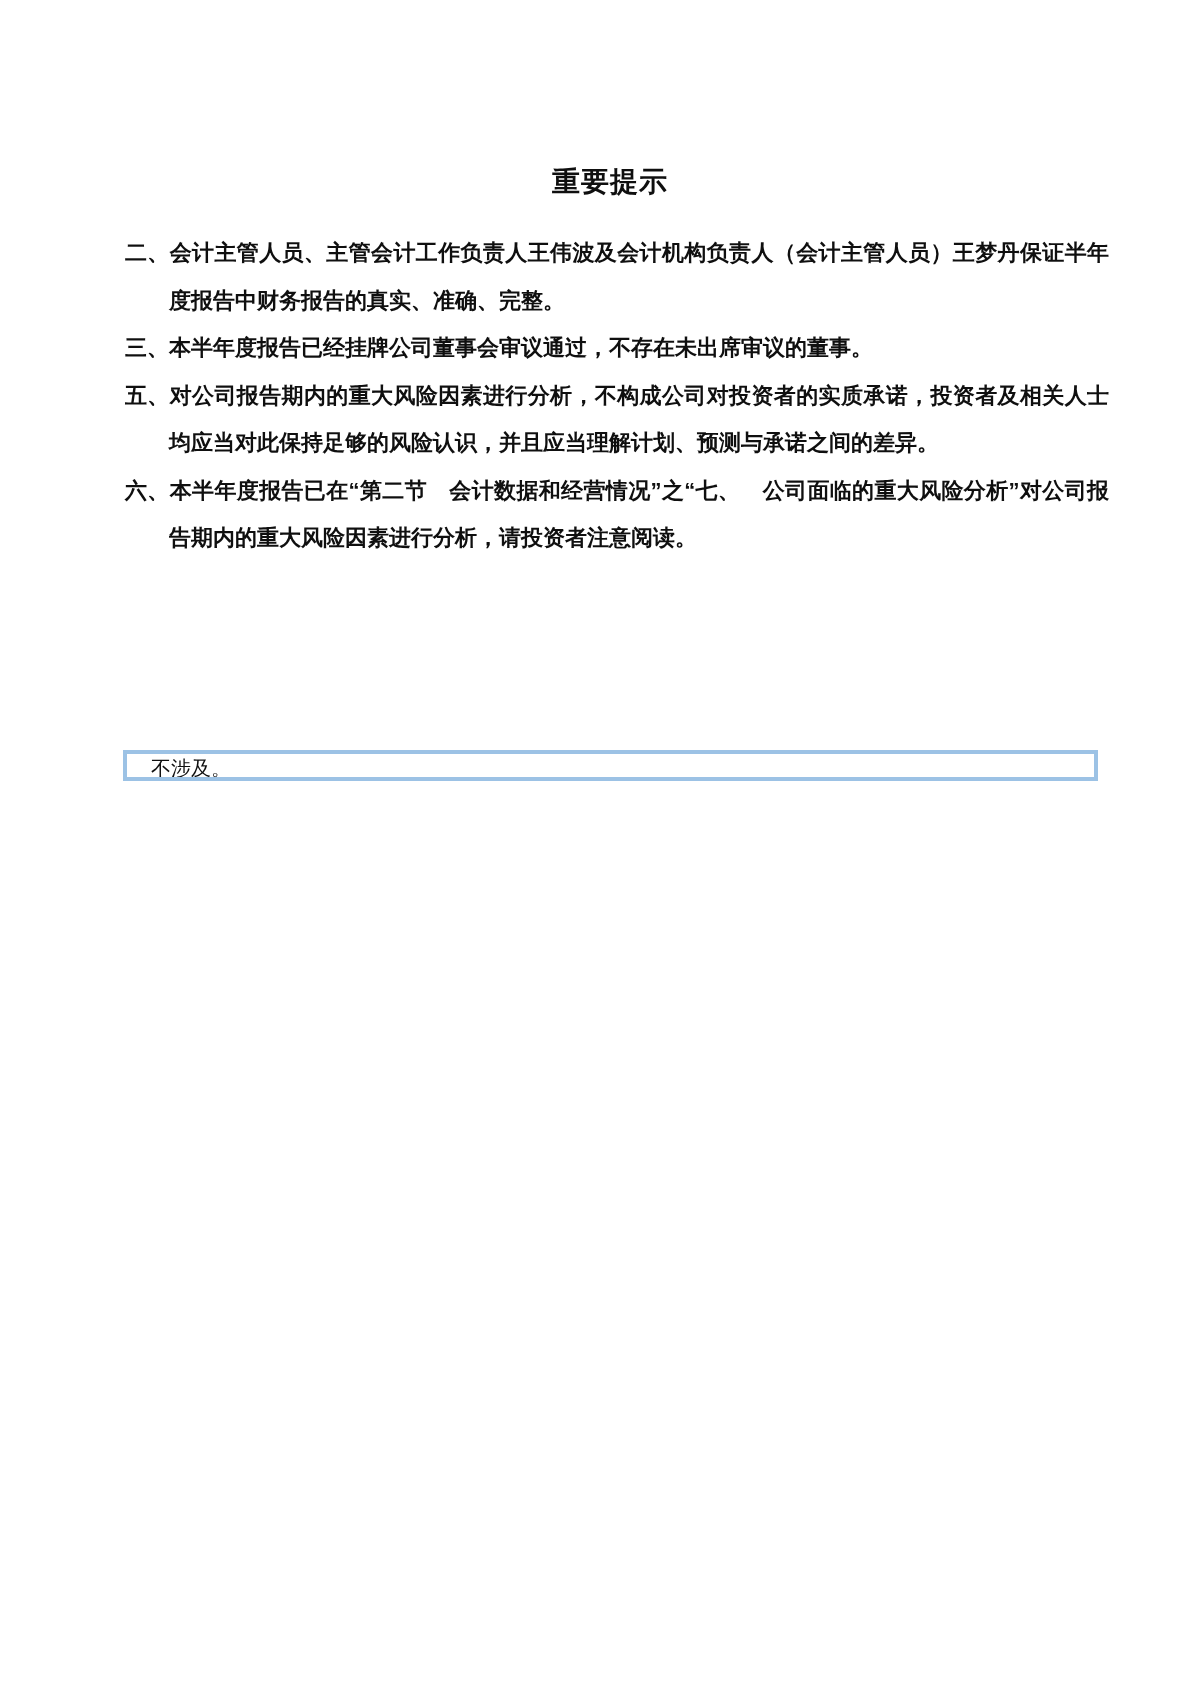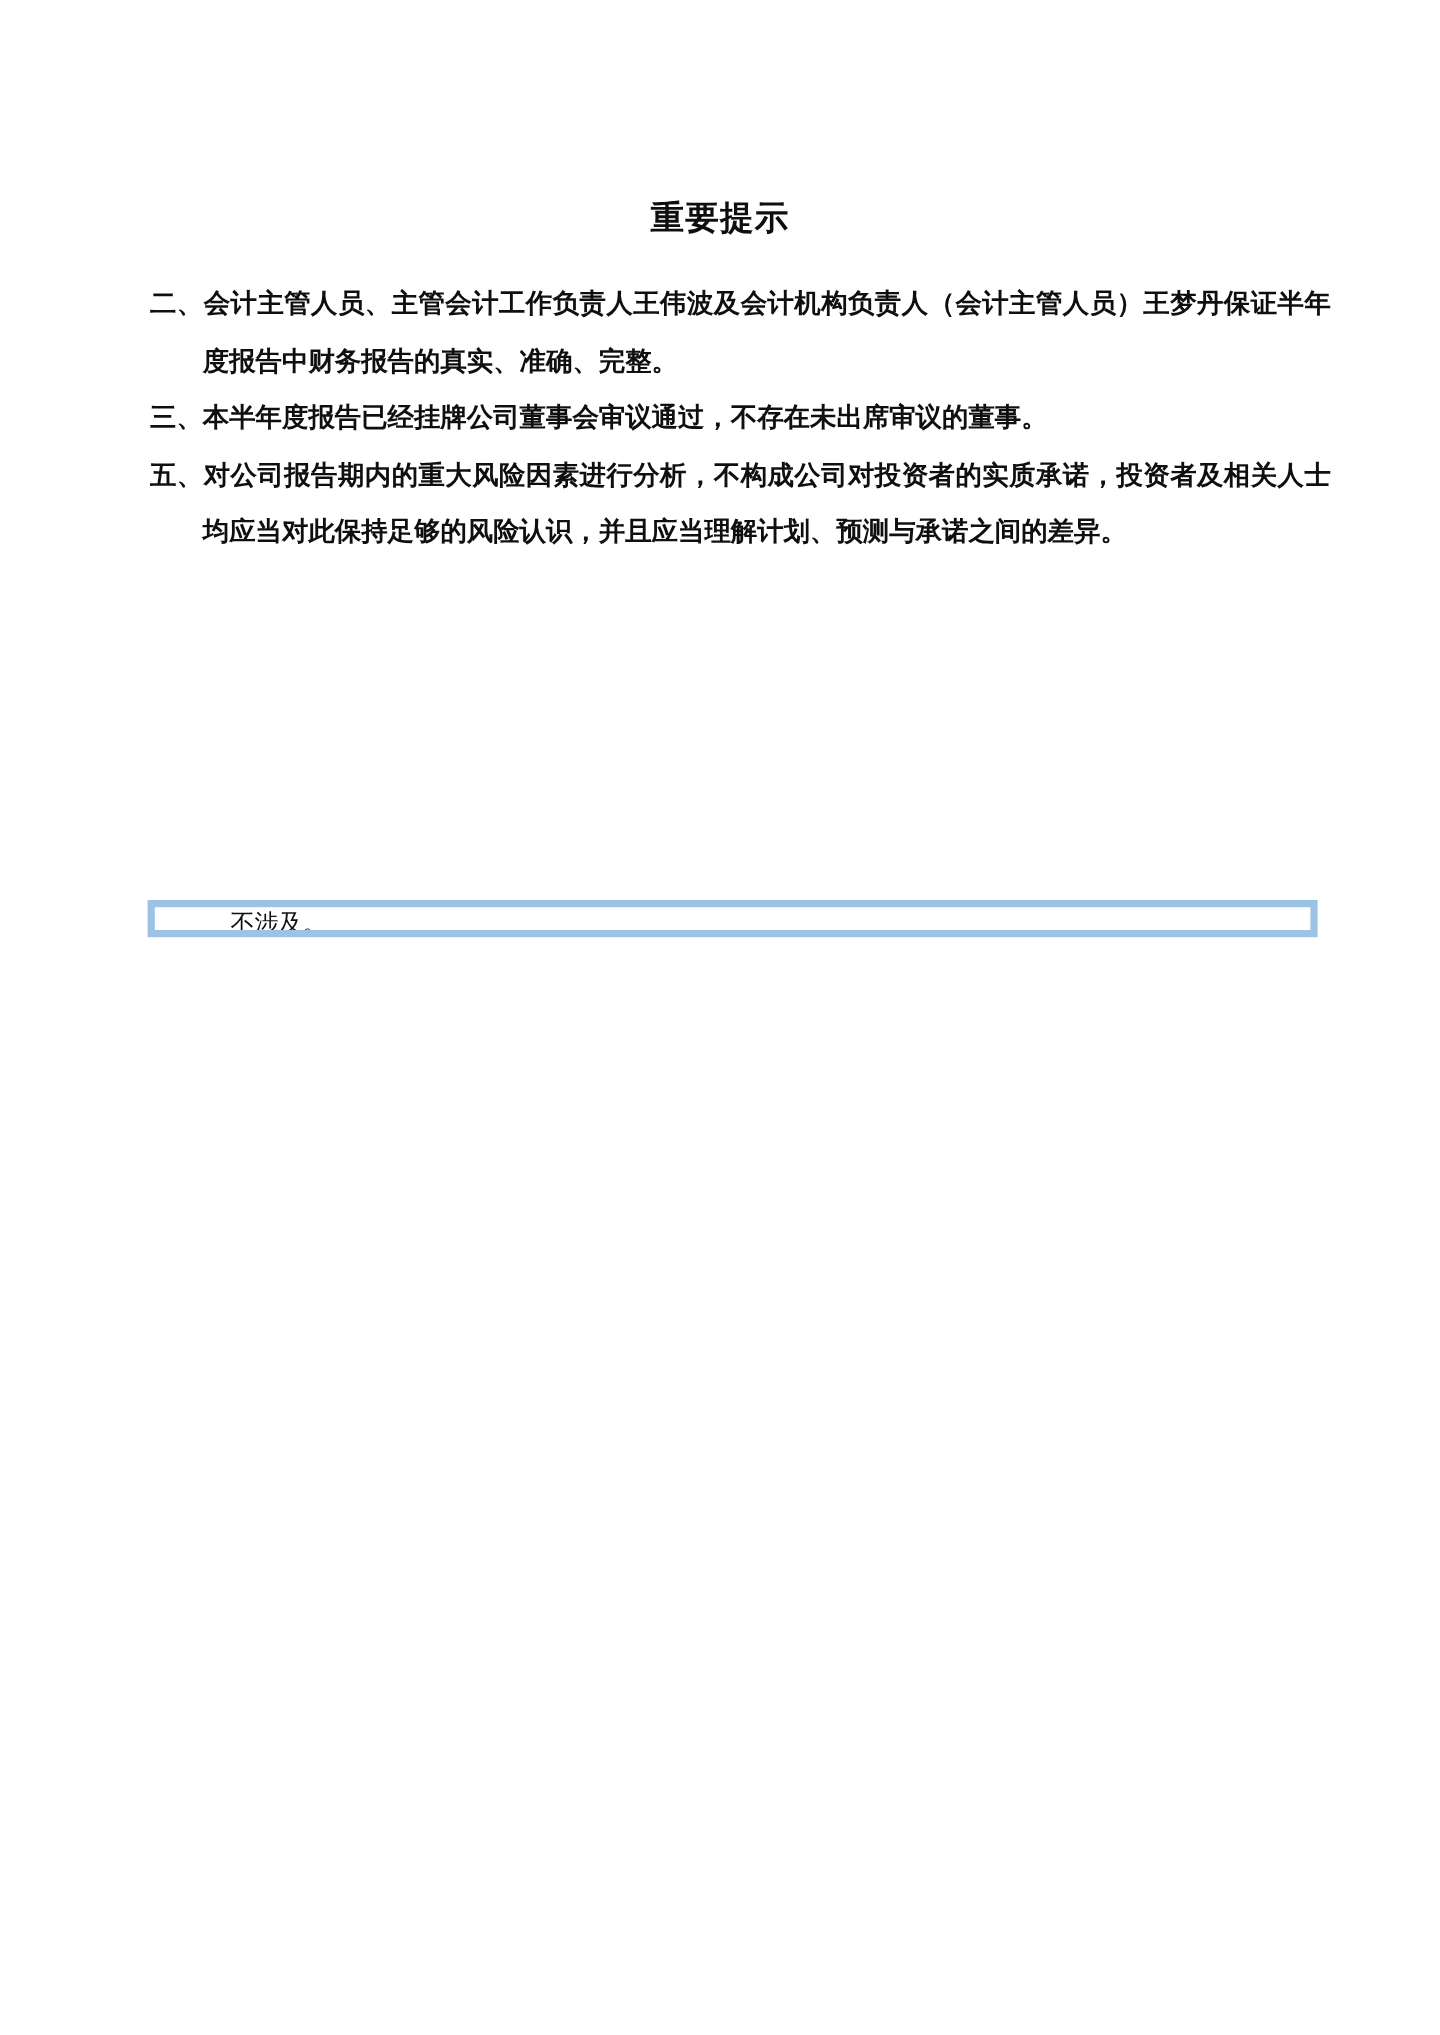--- a/index.html
+++ b/index.html
@@ -8,21 +8,21 @@
     width: 1200px;
     height: 1696px;
     background: #ffffff;
     color: #0f0f0f;
     font-family: "Liberation Sans", sans-serif;
     overflow: hidden;
   }
   .doc-title {
     position: absolute;
     top: 166px;
-    left: 0;
+    left: 10px;
     width: 1128px;              
     margin: 0;
     text-align: center;
     font-size: 28px;
     line-height: 1.15;
     font-weight: bold;
     letter-spacing: 1px;
     padding-left: 36px;
   }
   .items {
@@ -43,44 +43,45 @@
     word-break: break-all;
   }
   .item .num { display: inline; }
   .note-box {
     position: absolute;
     top: 750px;
     left: 123px;
     width: 975px;
     height: 31px;
     box-sizing: border-box;
-    border: 6px solid #d946ef;
+    border: 4px solid #d946ef;
     background: #ffffff;
     font-family: "Liberation Serif", serif;
     font-weight: normal;
     font-size: 20px;
     line-height: 29px;
-    padding-left: 63px;
+    padding-left: 24px;
     overflow: hidden;
   }
 </style>
 </head>
 <body>
 
 <div class="page">
 
   <h1 class="doc-title">重要提示</h1>
 
   <div class="items">
 
     <p class="item"><span class="num">二、</span><span>会计主管人员、主管会计工作负责人王伟波及会计机构负责人（会计主管人员）王梦丹保证半年度报告中财务报告的真实、准确、完整。</span></p>
 
     <p class="item"><span class="num">三、</span><span>本半年度报告已经挂牌公司董事会审议通过，不存在未出席审议的董事。</span></p>
 
 
     <p class="item"><span class="num">五、</span><span>对公司报告期内的重大风险因素进行分析，不构成公司对投资者的实质承诺，投资者及相关人士均应当对此保持足够的风险认识，并且应当理解计划、预测与承诺之间的差异。</span></p>
 
+    <p class="item"><span class="num">六、</span><span>本半年度报告已在“第二节　会计数据和经营情况”之“七、　公司面临的重大风险分析”对公司报告期内的重大风险因素进行分析，请投资者注意阅读。</span></p>
 
   </div>
 
   <div class="note-box" style="border-color: rgb(156, 194, 229);"><span>不涉及。</span></div>
 
 </div>
 
 </body></html>

